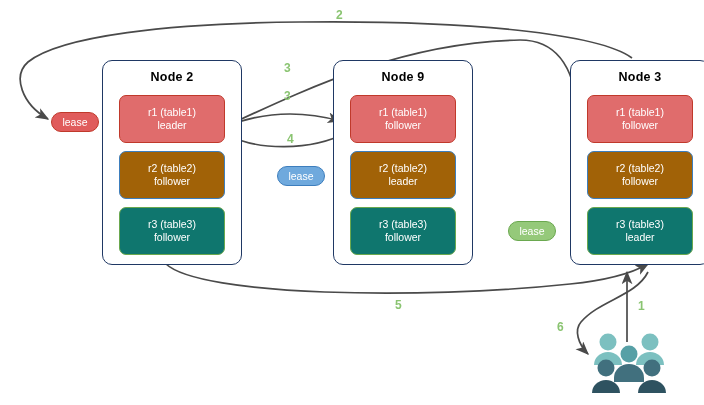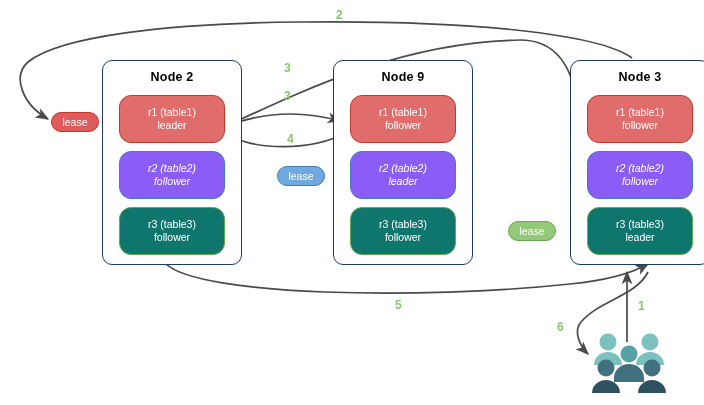--- a/index.html
+++ b/index.html
@@ -43,39 +43,38 @@
     font-weight: bold;
     color: #000000;
     letter-spacing: 0.2px;
   }
   .replica {
     position: absolute;
     left: 16px;
     right: 16px;
     height: 48px;
     box-sizing: border-box;
-    border-radius: 12px;
+    border-radius: 7px;
     display: flex;
     flex-direction: column;
     align-items: center;
     justify-content: center;
     color: #ffffff;
     font-size: 10.5px;
     line-height: 13.5px;
     text-align: center;
   }
   .replica .ln { display: block; }
   .rep-red {
     background: #e06c6c;
     border: 1.5px solid #c0392b;
   }
   .rep-blue {
-    background: #8b5cf6;
+    background: #a16207;
     border: 1.5px solid #3d7ebd;
-    font-style: italic;
   }
   .rep-green {
     background: #0f766e;
     border: 1.5px solid #6aa84f;
   }
   .lease {
     position: absolute;
     box-sizing: border-box;
     border-radius: 10px;
     display: flex;

